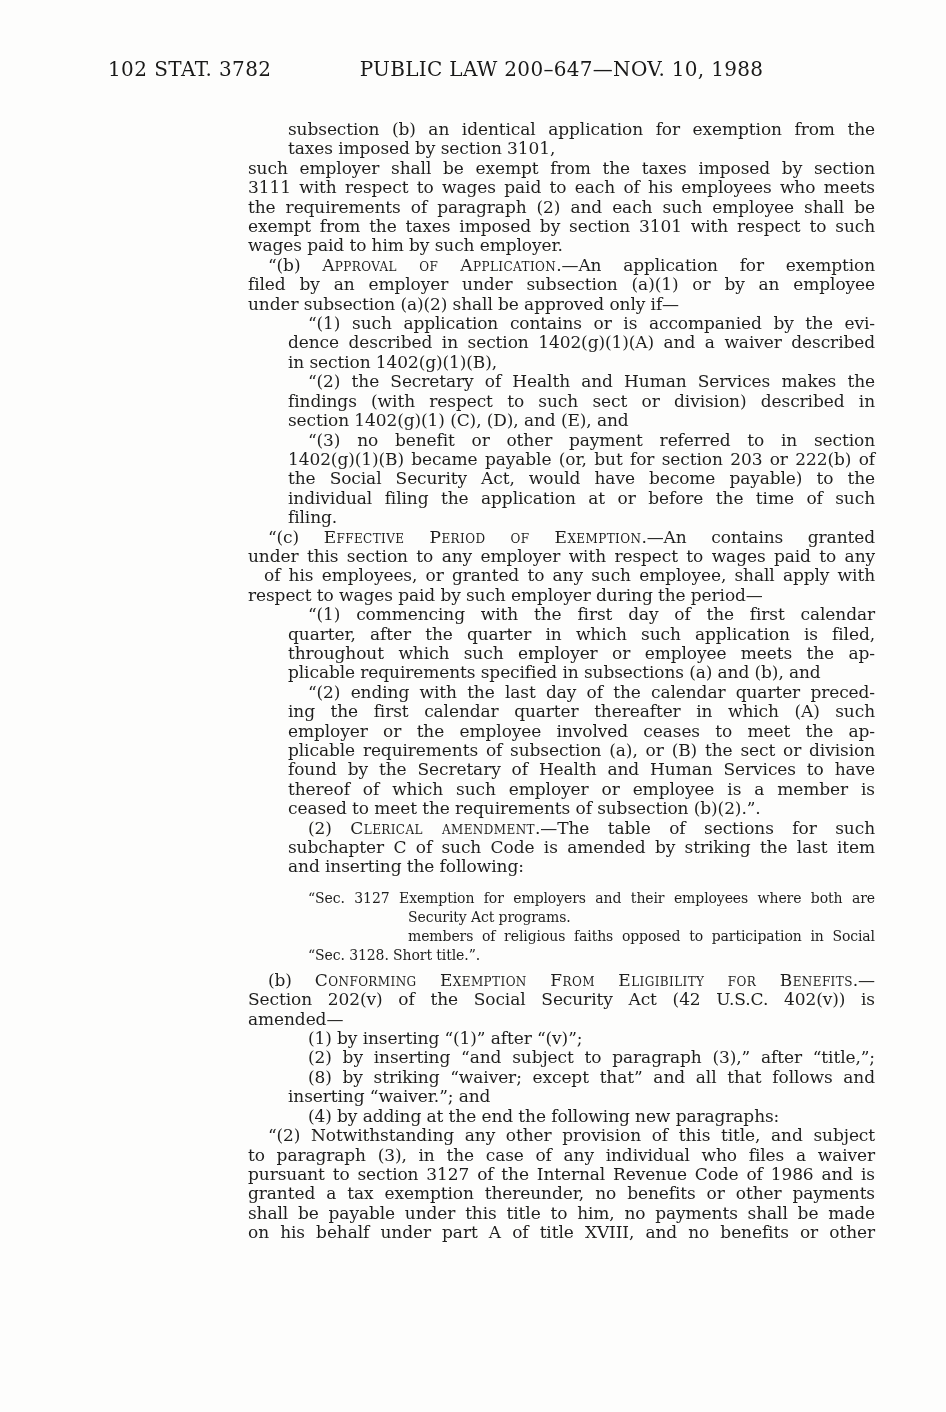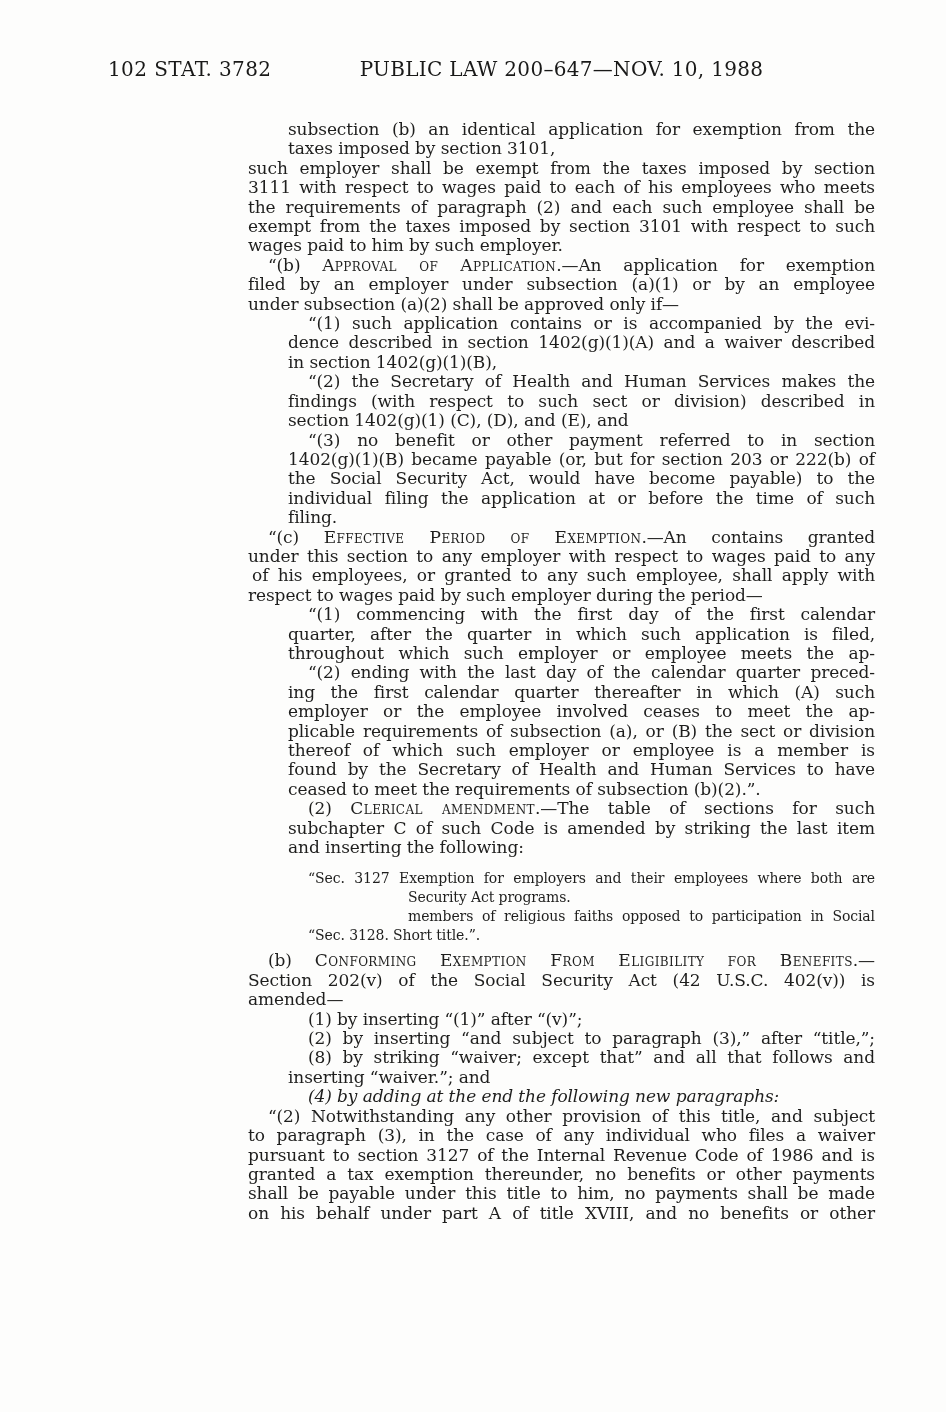--- a/index.html
+++ b/index.html
@@ -81,47 +81,48 @@
       <div class="ln just" style="margin-left: 60px;"><span>“(2) the Secretary of Health and Human Services makes the</span></div>
       <div class="ln just" style="margin-left: 40px;"><span>findings (with respect to such sect or division) described in</span></div>
       <div class="ln" style="margin-left: 40px;"><span>section 1402(g)(1) (C), (D), and (E), and</span></div>
       <div class="ln just" style="margin-left: 60px;"><span>“(3) no benefit or other payment referred to in section</span></div>
       <div class="ln just" style="margin-left: 40px;"><span>1402(g)(1)(B) became payable (or, but for section 203 or 222(b) of</span></div>
       <div class="ln just" style="margin-left: 40px;"><span>the Social Security Act, would have become payable) to the</span></div>
       <div class="ln just" style="margin-left: 40px;"><span>individual filing the application at or before the time of such</span></div>
       <div class="ln" style="margin-left: 40px;"><span>filing.</span></div>
       <div class="ln just" style="margin-left: 20px;"><span>“(c) </span><span class="sc">Effective Period of Exemption</span><span>.—An contains granted</span></div>
       <div class="ln just" style="margin-left: 0px;"><span>under this section to any employer with respect to wages paid to any</span></div>
-      <div class="ln just" style="margin-left: 4px;"><span>of his employees, or granted to any such employee, shall apply with</span></div>
+      <div class="ln just" style="margin-left: 16px;"><span>of his employees, or granted to any such employee, shall apply with</span></div>
       <div class="ln" style="margin-left: 0px;"><span>respect to wages paid by such employer during the period—</span></div>
       <div class="ln just" style="margin-left: 60px;"><span>“(1) commencing with the first day of the first calendar</span></div>
       <div class="ln just" style="margin-left: 40px;"><span>quarter, after the quarter in which such application is filed,</span></div>
       <div class="ln just" style="margin-left: 40px;"><span>throughout which such employer or employee meets the ap-</span></div>
+      <div class="ln" style="margin-left: 40px;"><span>plicable requirements specified in subsections (a) and (b), and</span></div>
       <div class="ln just" style="margin-left: 60px;"><span>“(2) ending with the last day of the calendar quarter preced-</span></div>
       <div class="ln just" style="margin-left: 40px;"><span>ing the first calendar quarter thereafter in which (A) such</span></div>
       <div class="ln just" style="margin-left: 40px;"><span>employer or the employee involved ceases to meet the ap-</span></div>
       <div class="ln just" style="margin-left: 40px;"><span>plicable requirements of subsection (a), or (B) the sect or division</span></div>
+      <div class="ln just" style="margin-left: 40px;"><span>found by the Secretary of Health and Human Services to have</span></div>
       <div class="ln just" style="margin-left: 40px;"><span>thereof of which such employer or employee is a member is</span></div>
-      <div class="ln just" style="margin-left: 40px;"><span>found by the Secretary of Health and Human Services to have</span></div>
       <div class="ln" style="margin-left: 40px;"><span>ceased to meet the requirements of subsection (b)(2).”.</span></div>
       <div class="ln just" style="margin-left: 60px;"><span>(2) </span><span class="sc">Clerical amendment</span><span>.—The table of sections for such</span></div>
       <div class="ln just" style="margin-left: 40px;"><span>subchapter C of such Code is amended by striking the last item</span></div>
       <div class="ln" style="margin-left: 40px;"><span>and inserting the following:</span></div>
       <div class="ln just small" style="margin-left: 60px; margin-top: 12px;"><span>“Sec. 3127 Exemption for employers and their employees where both are</span></div>
       <div class="ln small" style="margin-left: 160px;"><span>Security Act programs.</span></div>
       <div class="ln just small" style="margin-left: 160px;"><span>members of religious faiths opposed to participation in Social</span></div>
       <div class="ln small" style="margin-left: 60px;"><span>“Sec. 3128. Short title.”.</span></div>
       <div class="ln just" style="margin-left: 20px; margin-top: 6px;"><span>(b) </span><span class="sc">Conforming Exemption From Eligibility for Benefits</span><span>.—</span></div>
       <div class="ln just" style="margin-left: 0px;"><span>Section 202(v) of the Social Security Act (42 U.S.C. 402(v)) is</span></div>
       <div class="ln" style="margin-left: 0px;"><span>amended—</span></div>
       <div class="ln" style="margin-left: 60px;"><span>(1) by inserting “(1)” after “(v)”;</span></div>
       <div class="ln just" style="margin-left: 60px;"><span>(2) by inserting “and subject to paragraph (3),” after “title,”;</span></div>
       <div class="ln just" style="margin-left: 60px;"><span>(8) by striking “waiver; except that” and all that follows and</span></div>
       <div class="ln" style="margin-left: 40px;"><span>inserting “waiver.”; and</span></div>
-      <div class="ln" style="margin-left: 60px; font-style: italic;"><span>(4) by adding at the end the following new paragraphs:</span></div>
+      <div class="ln" style="margin-left: 60px;"><span>(4) by adding at the end the following new paragraphs:</span></div>
       <div class="ln just" style="margin-left: 20px;"><span>“(2) Notwithstanding any other provision of this title, and subject</span></div>
       <div class="ln just" style="margin-left: 0px;"><span>to paragraph (3), in the case of any individual who files a waiver</span></div>
       <div class="ln just" style="margin-left: 0px;"><span>pursuant to section 3127 of the Internal Revenue Code of 1986 and is</span></div>
       <div class="ln just" style="margin-left: 0px;"><span>granted a tax exemption thereunder, no benefits or other payments</span></div>
       <div class="ln just" style="margin-left: 0px;"><span>shall be payable under this title to him, no payments shall be made</span></div>
       <div class="ln just" style="margin-left: 0px;"><span>on his behalf under part A of title XVIII, and no benefits or other</span></div>
     </div>
 </div>
 
 </body></html>

